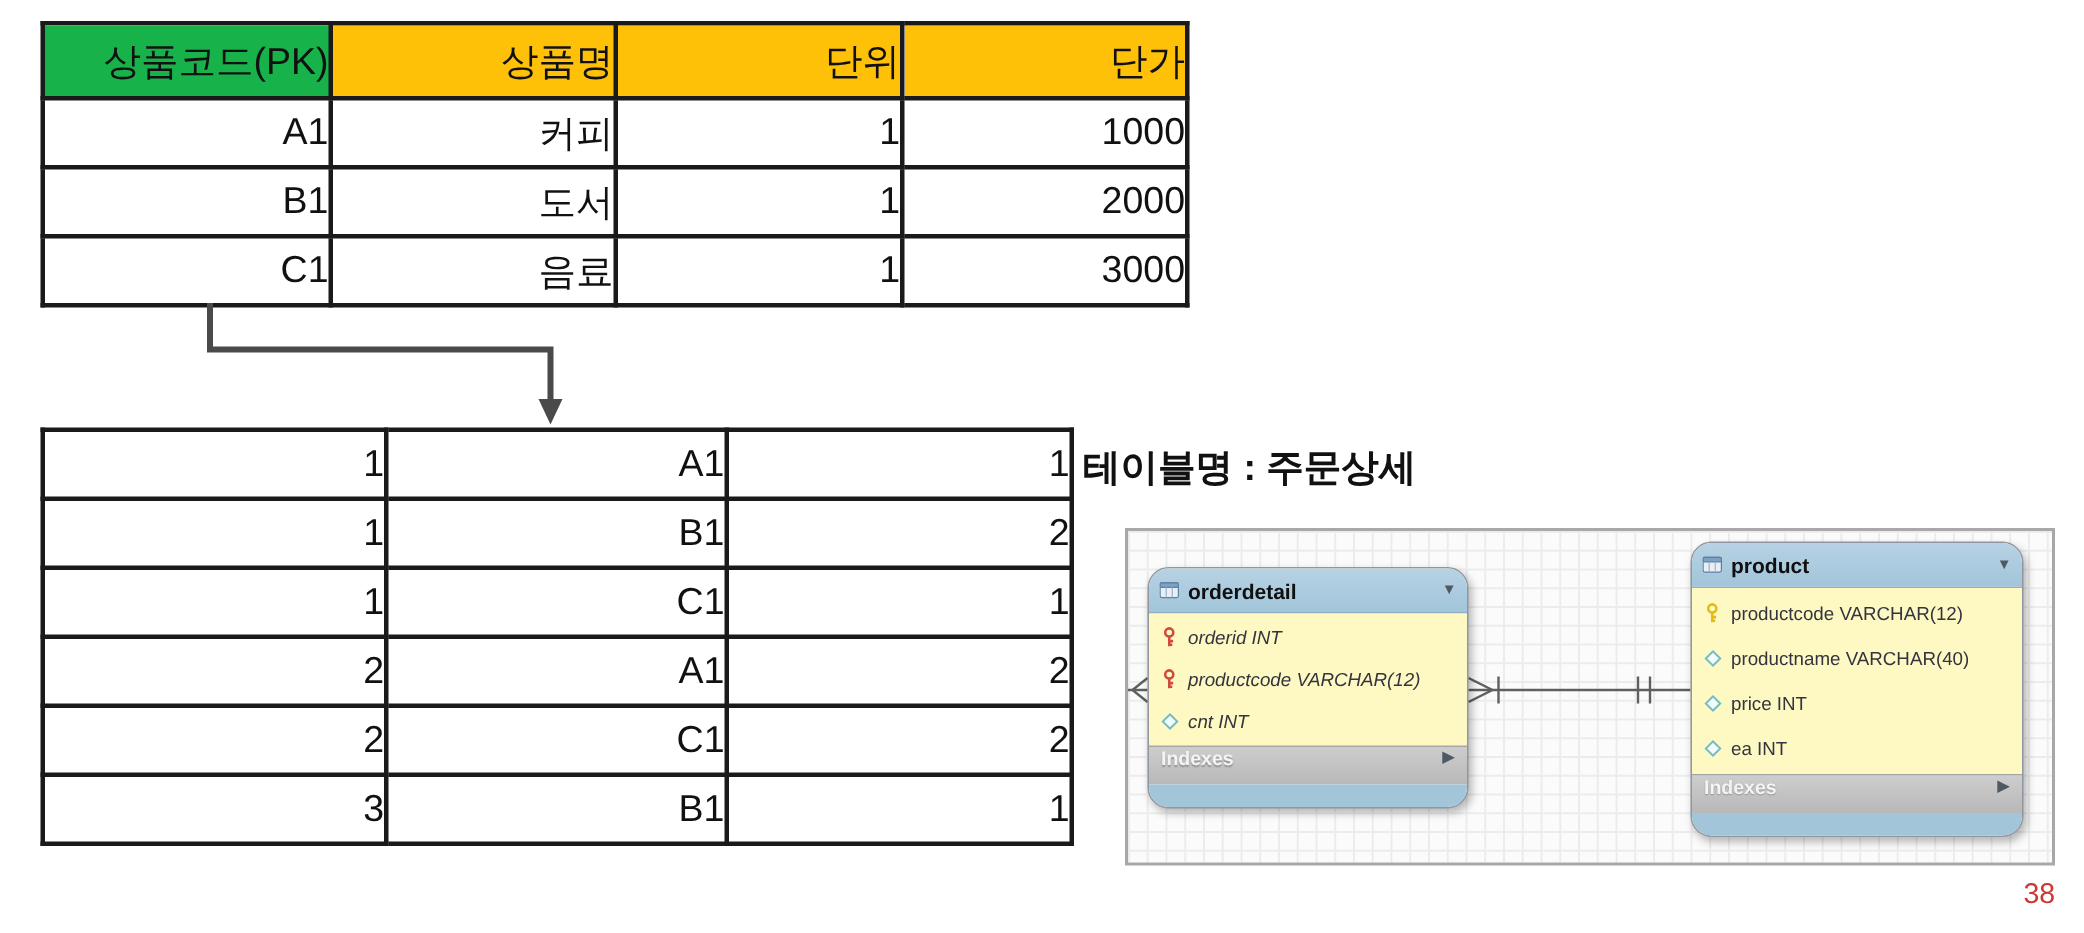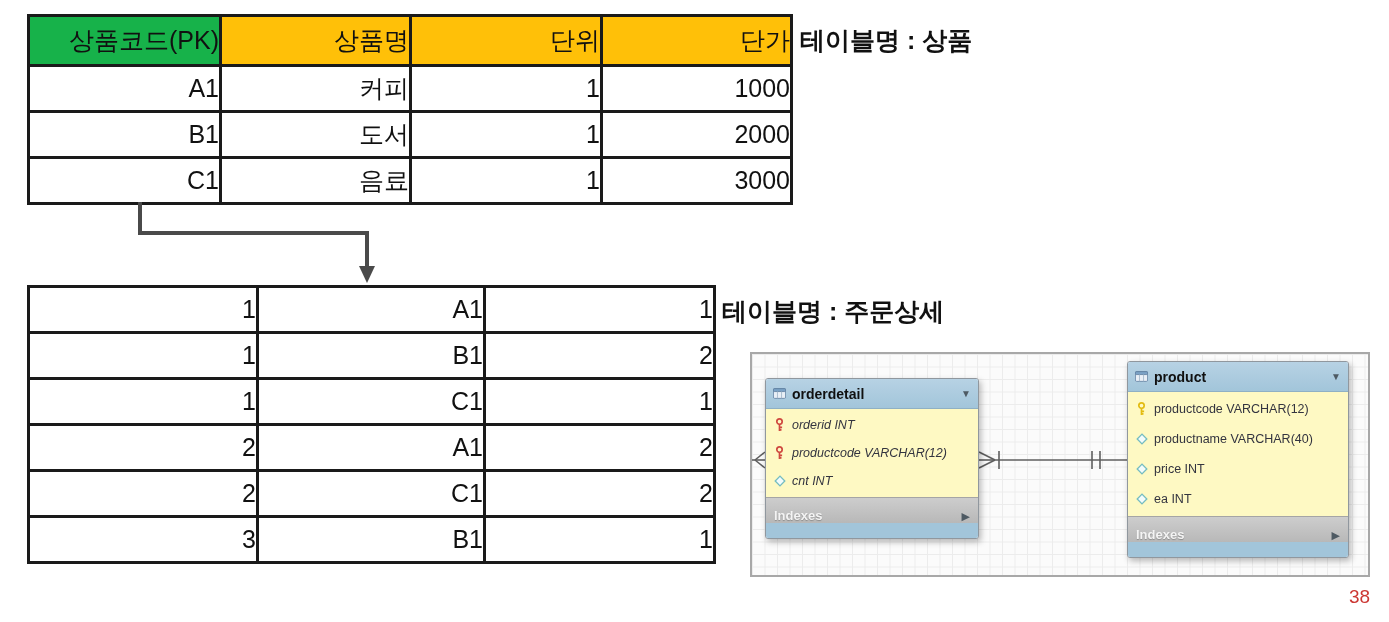--- a/index.html
+++ b/index.html
@@ -29,33 +29,33 @@
   
   .fk-arrow{position:absolute;left:0;top:0;pointer-events:none;}
 
   
   .erd-panel{position:absolute;left:750px;top:352px;width:620px;height:225px;
     background-color:#fbfbfb;border:2px solid #a8a8a8;box-sizing:border-box;
     background-image:linear-gradient(#ececec 1px,transparent 1px),
                      linear-gradient(90deg,#ececec 1px,transparent 1px);
     background-size:12.5px 12.5px;}
   .rel-lines{position:absolute;left:0;top:0;pointer-events:none;}
-  .wb-table{position:absolute;border-radius:3px;overflow:hidden;
+  .wb-table{position:absolute;border-radius:14px;overflow:hidden;
     border:1px solid #90979e;box-shadow:2px 3px 6px rgba(0,0,0,0.28);background:#fff;box-sizing:border-box;}
   .wb-orderdetail{left:13px;top:24px;width:214px;}
   .wb-product{left:375px;top:7px;width:222px;}
   .wb-header{height:30px;background:linear-gradient(#b7d2e4,#a2c5da);display:flex;align-items:center;
     padding:0 7px;gap:6px;border-bottom:1px solid #8fb0c4;box-sizing:border-box;}
   .wb-title{font-size:14px;font-weight:bold;color:#101010;flex:1;}
   .wb-caret{font-size:10px;color:#4e5a63;}
   .wb-cols{background:#fef9c3;padding:2px 0;}
   .wb-col{display:flex;align-items:center;gap:6px;padding:0 7px;font-size:12.5px;color:#33343f;white-space:nowrap;}
   .wb-orderdetail .wb-col{height:28px;font-style:italic;}
   .wb-product .wb-col{height:30px;}
-  .wb-indexes{height:26px;background:linear-gradient(#cdcdcd,#b8b8b8);display:flex;align-items:flex-end;
+  .wb-indexes{height:26px;background:linear-gradient(#cdcdcd,#b8b8b8);display:flex;align-items:flex-start;
     padding:0 8px;border-top:1px solid #a5a5a5;box-sizing:border-box;}
   .wb-indexes .wb-ix-label{font-size:13px;font-weight:bold;color:#f4f4f4;text-shadow:0 1px 1px rgba(0,0,0,0.25);flex:1;}
   .wb-expand{font-size:11px;color:#4e5a63;}
   .wb-foot{height:15px;background:#a2c5da;}
   .ic{display:inline-flex;width:13px;height:14px;align-items:center;justify-content:center;flex:0 0 13px;}
 
   
   .page-num{position:absolute;left:1349px;top:586px;font-size:19px;color:#cc3733;}
 </style>
 </head>
@@ -90,21 +90,20 @@
         <td>2000</td>
       </tr>
       <tr>
         <td>C1</td>
         <td>음료</td>
         <td>1</td>
         <td>3000</td>
       </tr>
     </tbody>
   </table>
-  <div class="tbl-label l1">테이블명 : 상품</div>
 
   <svg class="fk-arrow" width="420" height="300" viewBox="0 0 420 300">
     <polyline points="140,202 140,233 367,233 367,268" fill="none" stroke="#4a4a4a" stroke-width="4"></polyline>
     <polygon points="359,266 375,266 367,283" fill="#4a4a4a"></polygon>
   </svg>
 
   <table class="kdt t2">
     <colgroup>
         <col style="width:229px">
         <col style="width:227px">

